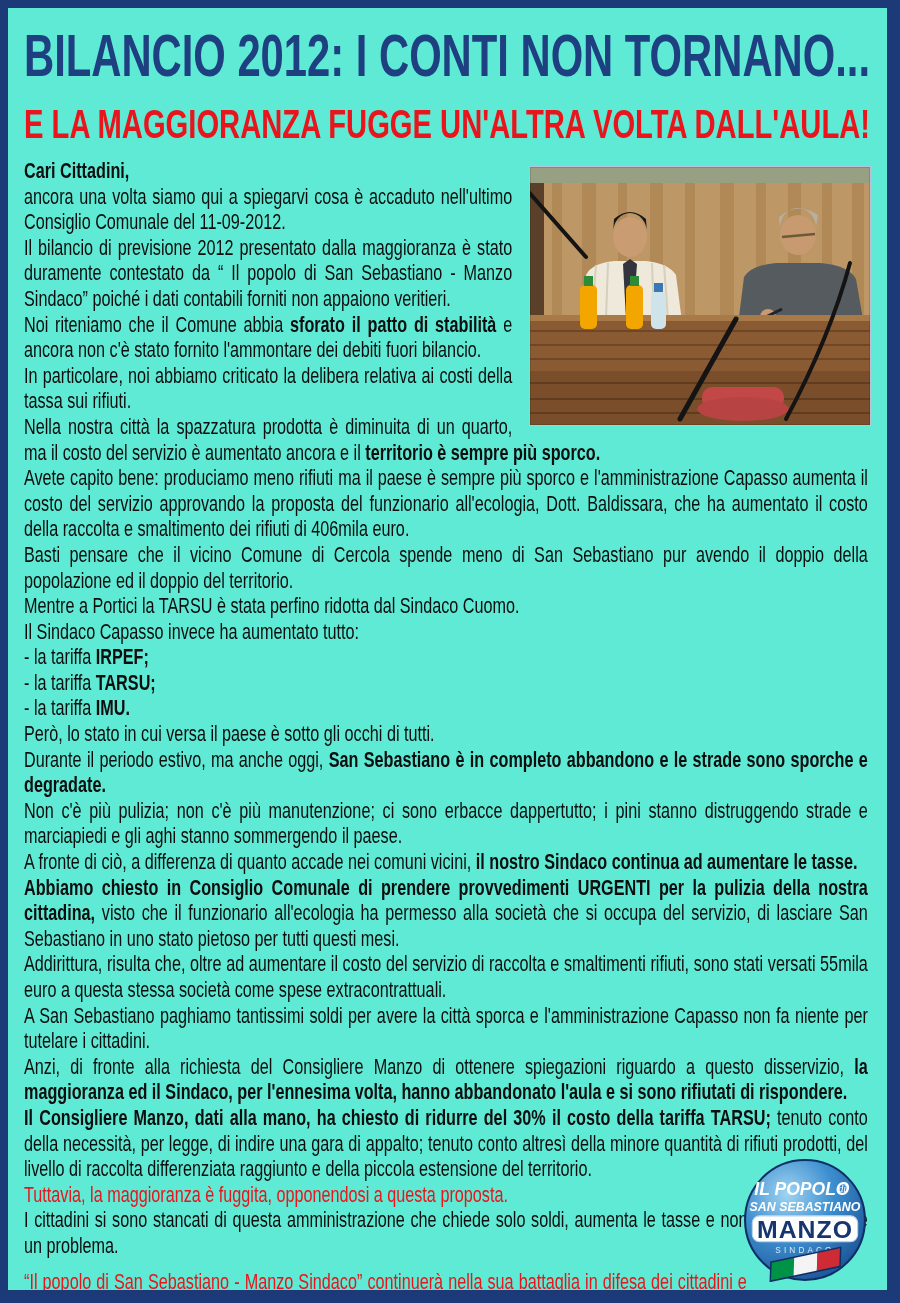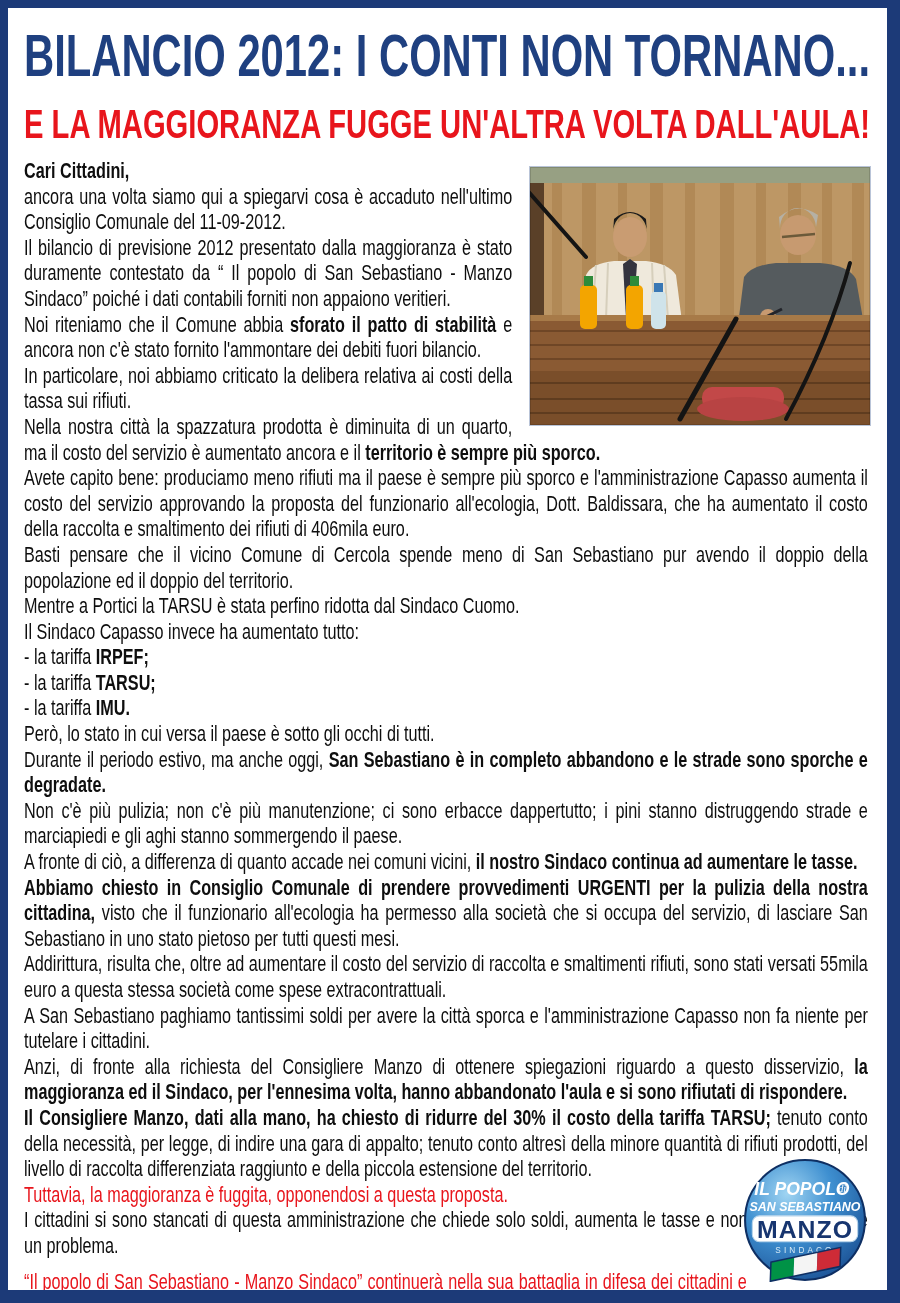--- a/index.html
+++ b/index.html
@@ -1,18 +1,18 @@
 <!DOCTYPE html>
 <html><head>
 <meta charset="utf-8">
 <style>
   html,body { margin:0; padding:0; background:#e9e9e9; }
   .page {
     width:900px; height:1303px; box-sizing:border-box; margin:0 auto;
-    background:#ffffff; border-style:solid; border-color:#1c3a78;
+    background:#5eead4; border-style:solid; border-color:#1c3a78;
     border-width:8px 13px 13px 8px;
     padding:6px 16px 0 16px; position:relative; overflow:hidden;
     font-family:"Liberation Sans", sans-serif;
   }
   .headline svg, .subheadline svg { display:block; }
   .headline { margin-top:10px; }
   .subheadline { margin-top:12px; }
   .content { position:relative; margin-top:10px; }
   .photo {
     position:absolute; top:8px; right:0; width:340px; height:258px;

